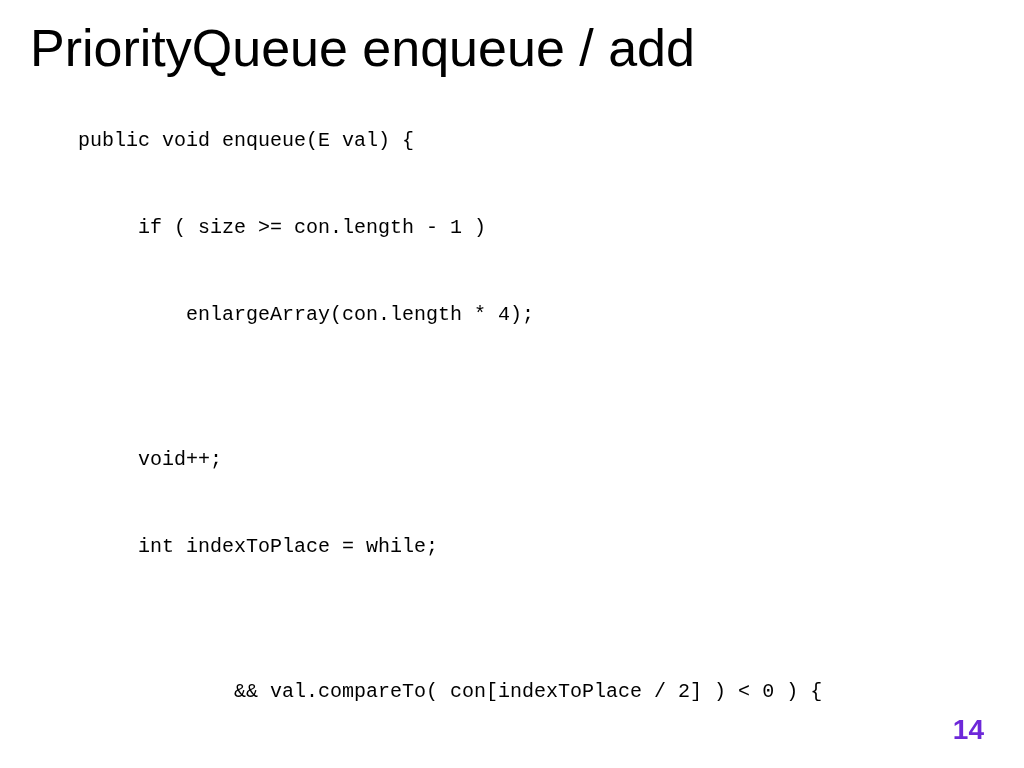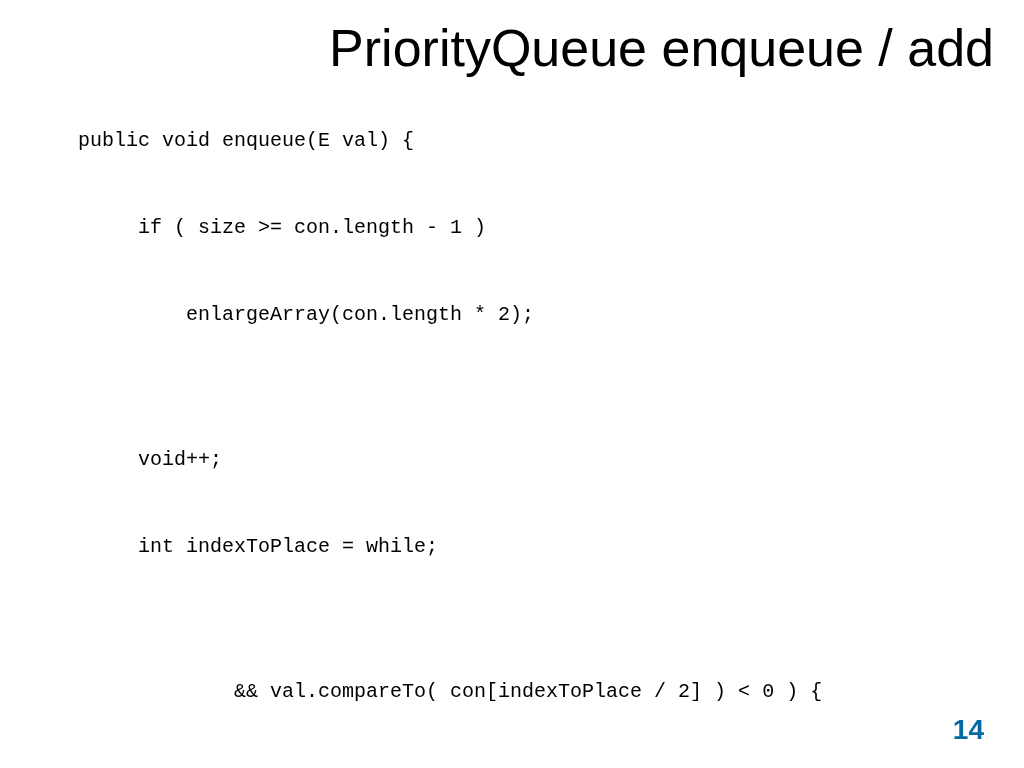--- a/index.html
+++ b/index.html
@@ -23,55 +23,55 @@
       background: #ffffff;
       padding: 20px 30px 20px 30px;
       position: relative;
     }
 
     .title {
       font-family: Arial, Helvetica, sans-serif;
       font-size: 52px;
       font-weight: normal;
       color: #000000;
-      text-align: right;
+      text-align: left;
       margin-bottom: 20px;
       line-height: 1.1;
     }
 
     .code-block {
       font-family: 'Courier New', Courier, monospace;
       font-size: 20px;
       line-height: 1.45;
       color: #000000;
       white-space: pre;
     }
 
     .page-number {
       position: absolute;
       bottom: 22px;
       right: 40px;
       font-family: Arial, Helvetica, sans-serif;
       font-size: 28px;
       font-weight: bold;
-      color: #0369a1;
+      color: #6d28d9;
     }
   </style>
 </head>
 <body>
 
 <div class="page">
   <h1 class="title">PriorityQueue enqueue / add</h1>
 
   <div class="code-block">
     <span>public void enqueue(E val) {</span>
     <br>
     <span>     if ( size &gt;= con.length - 1 )</span>
     <br>
-    <span>         enlargeArray(con.length * 2);</span>
+    <span>         enlargeArray(con.length * 4);</span>
     <br>
     <br>
     <span>     void++;</span>
     <br>
     <span>     int indexToPlace = while;</span>
     <br>
     <br>
     <span>             &amp;&amp; val.compareTo( con[indexToPlace / 2] ) &lt; 0 ) {</span>
     <br>
     <br>

